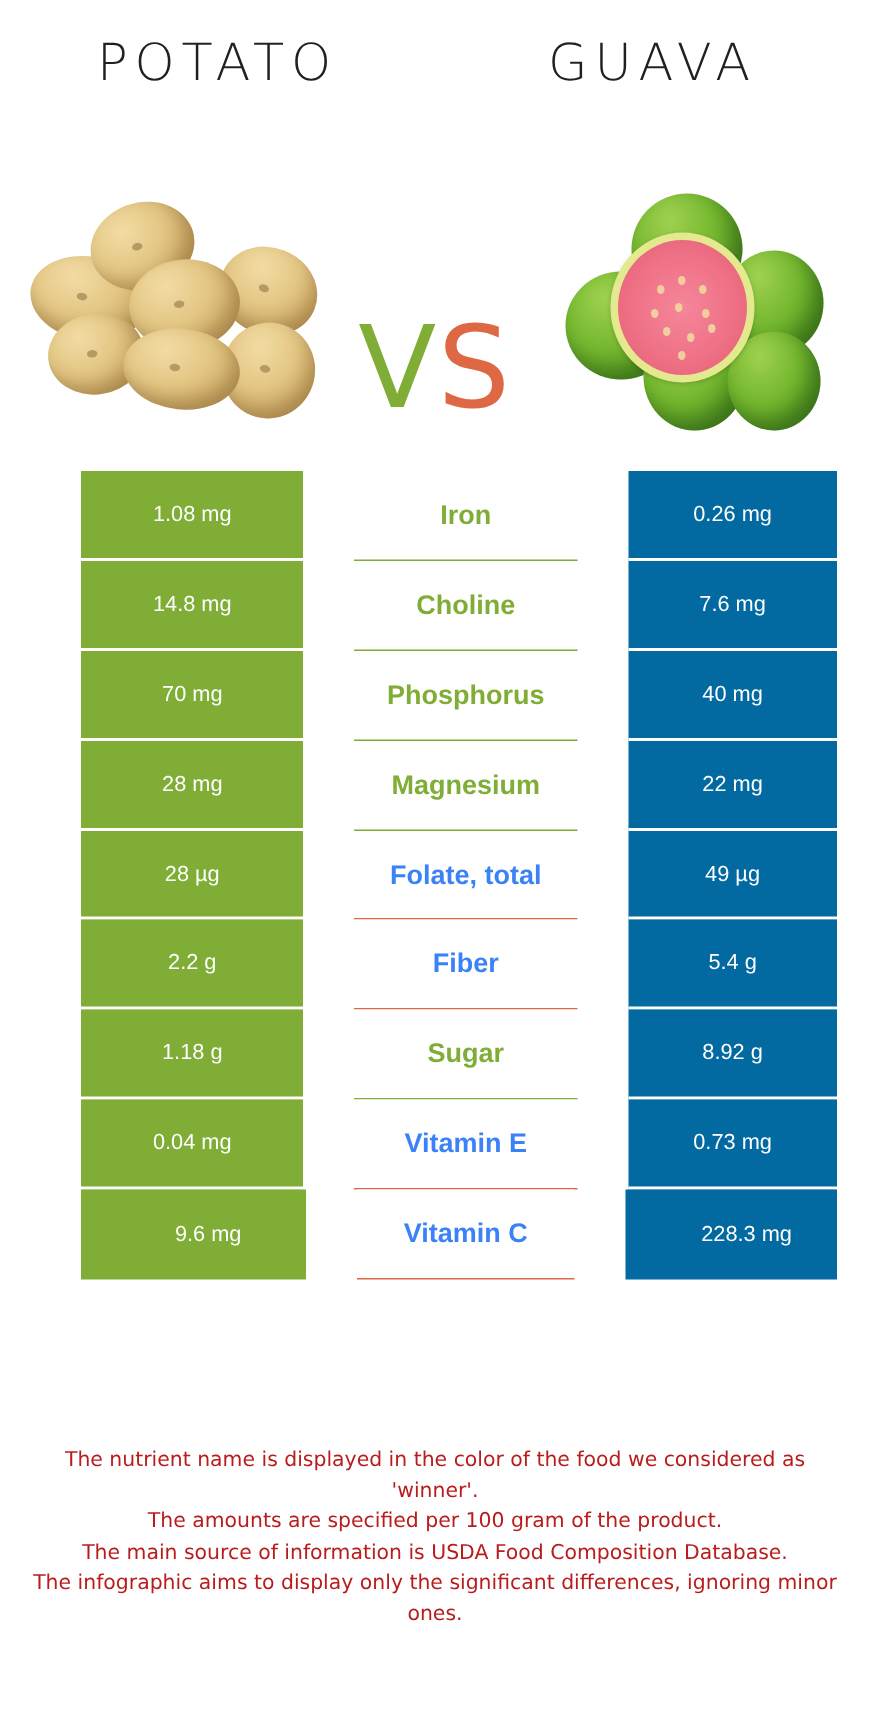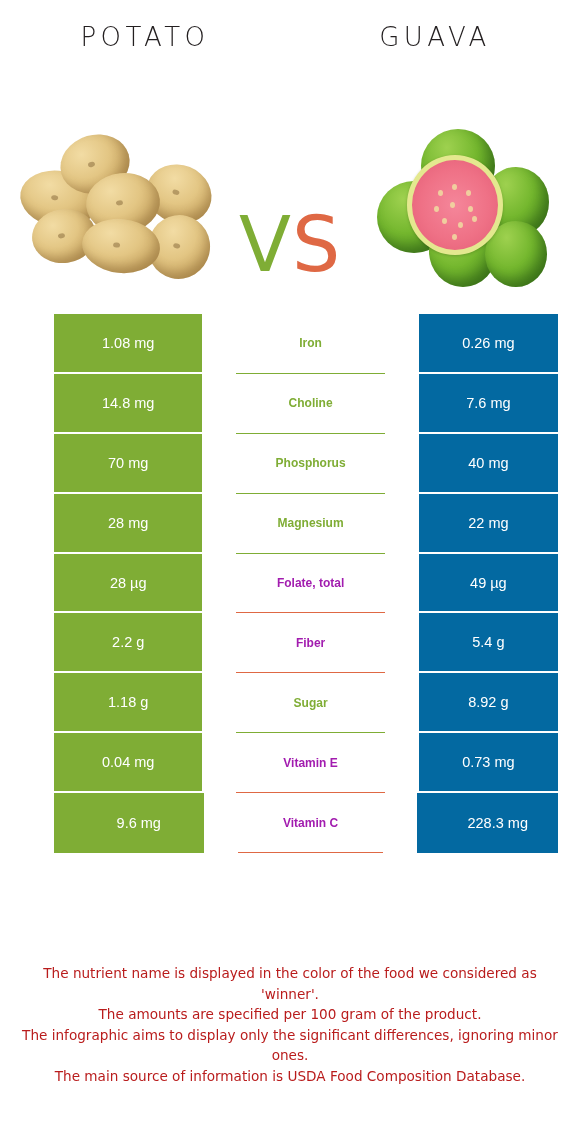--- a/index.html
+++ b/index.html
@@ -9,21 +9,21 @@
     font-family:"Liberation Sans", sans-serif;
     overflow:hidden;
     position:relative;
   }
   .page{width:580px;height:1144px;position:relative;box-sizing:border-box;}
 
   
   .titles{position:absolute;top:0;left:0;width:580px;height:70px;}
   .title{
     position:absolute;top:22px;
-    font-size:26px;
+    font-size:34px;
     font-weight:300;
     letter-spacing:4.5px;
     color:#231f20;
     text-transform:uppercase;
     font-family:"DejaVu Sans", sans-serif;
     white-space:nowrap;
   }
   .title-left{left:0;width:290px;text-align:center;}
   .title-right{left:290px;width:290px;text-align:center;}
 
@@ -99,26 +99,26 @@
   .cell-left{
     width:179px;background:#7FAD35;color:#ffffff;
     border-bottom:2px solid #ffffff;
   }
   .cell-right{
     width:168px;background:#0369a1;color:#ffffff;
     border-bottom:2px solid #ffffff;
   }
   .cell-mid{
     width:179px;background:#ffffff;
-    font-weight:bold;font-size:12px;
+    font-weight:bold;font-size:18px;
     border-bottom:1px solid #7FAD35;
   }
   .row:last-child .cell-left,
   .row:last-child .cell-right{border-bottom:none;padding-left:20px;}
-  .row.win-guava .cell-mid{color:#a21caf;border-bottom-color:#DF6844;}
+  .row.win-guava .cell-mid{color:#3b82f6;border-bottom-color:#DF6844;}
   .row.win-potato .cell-mid{color:#7FAD35;border-bottom-color:#7FAD35;}
 
   
   .footer{
     position:absolute;left:20px;top:963px;width:540px;
     text-align:center;
     font-size:13.6px;
     line-height:20.5px;
     color:#b91c1c;
     font-family:"DejaVu Sans", sans-serif;
@@ -221,17 +221,17 @@
       <div class="row win-guava">
         <div class="cell cell-left">9.6 mg</div>
         <div class="cell cell-mid">Vitamin C</div>
         <div class="cell cell-right">228.3 mg</div>
       </div>
     </div>
 
   <div class="footer">
     <div>The nutrient name is displayed in the color of the food we considered as 'winner'.</div>
     <div>The amounts are specified per 100 gram of the product.</div>
+    <div>The main source of information is USDA Food Composition Database.</div>
     <div>The infographic aims to display only the significant differences, ignoring minor ones.</div>
-    <div>The main source of information is USDA Food Composition Database.</div>
   </div>
 
 </div>
 
 </body></html>

